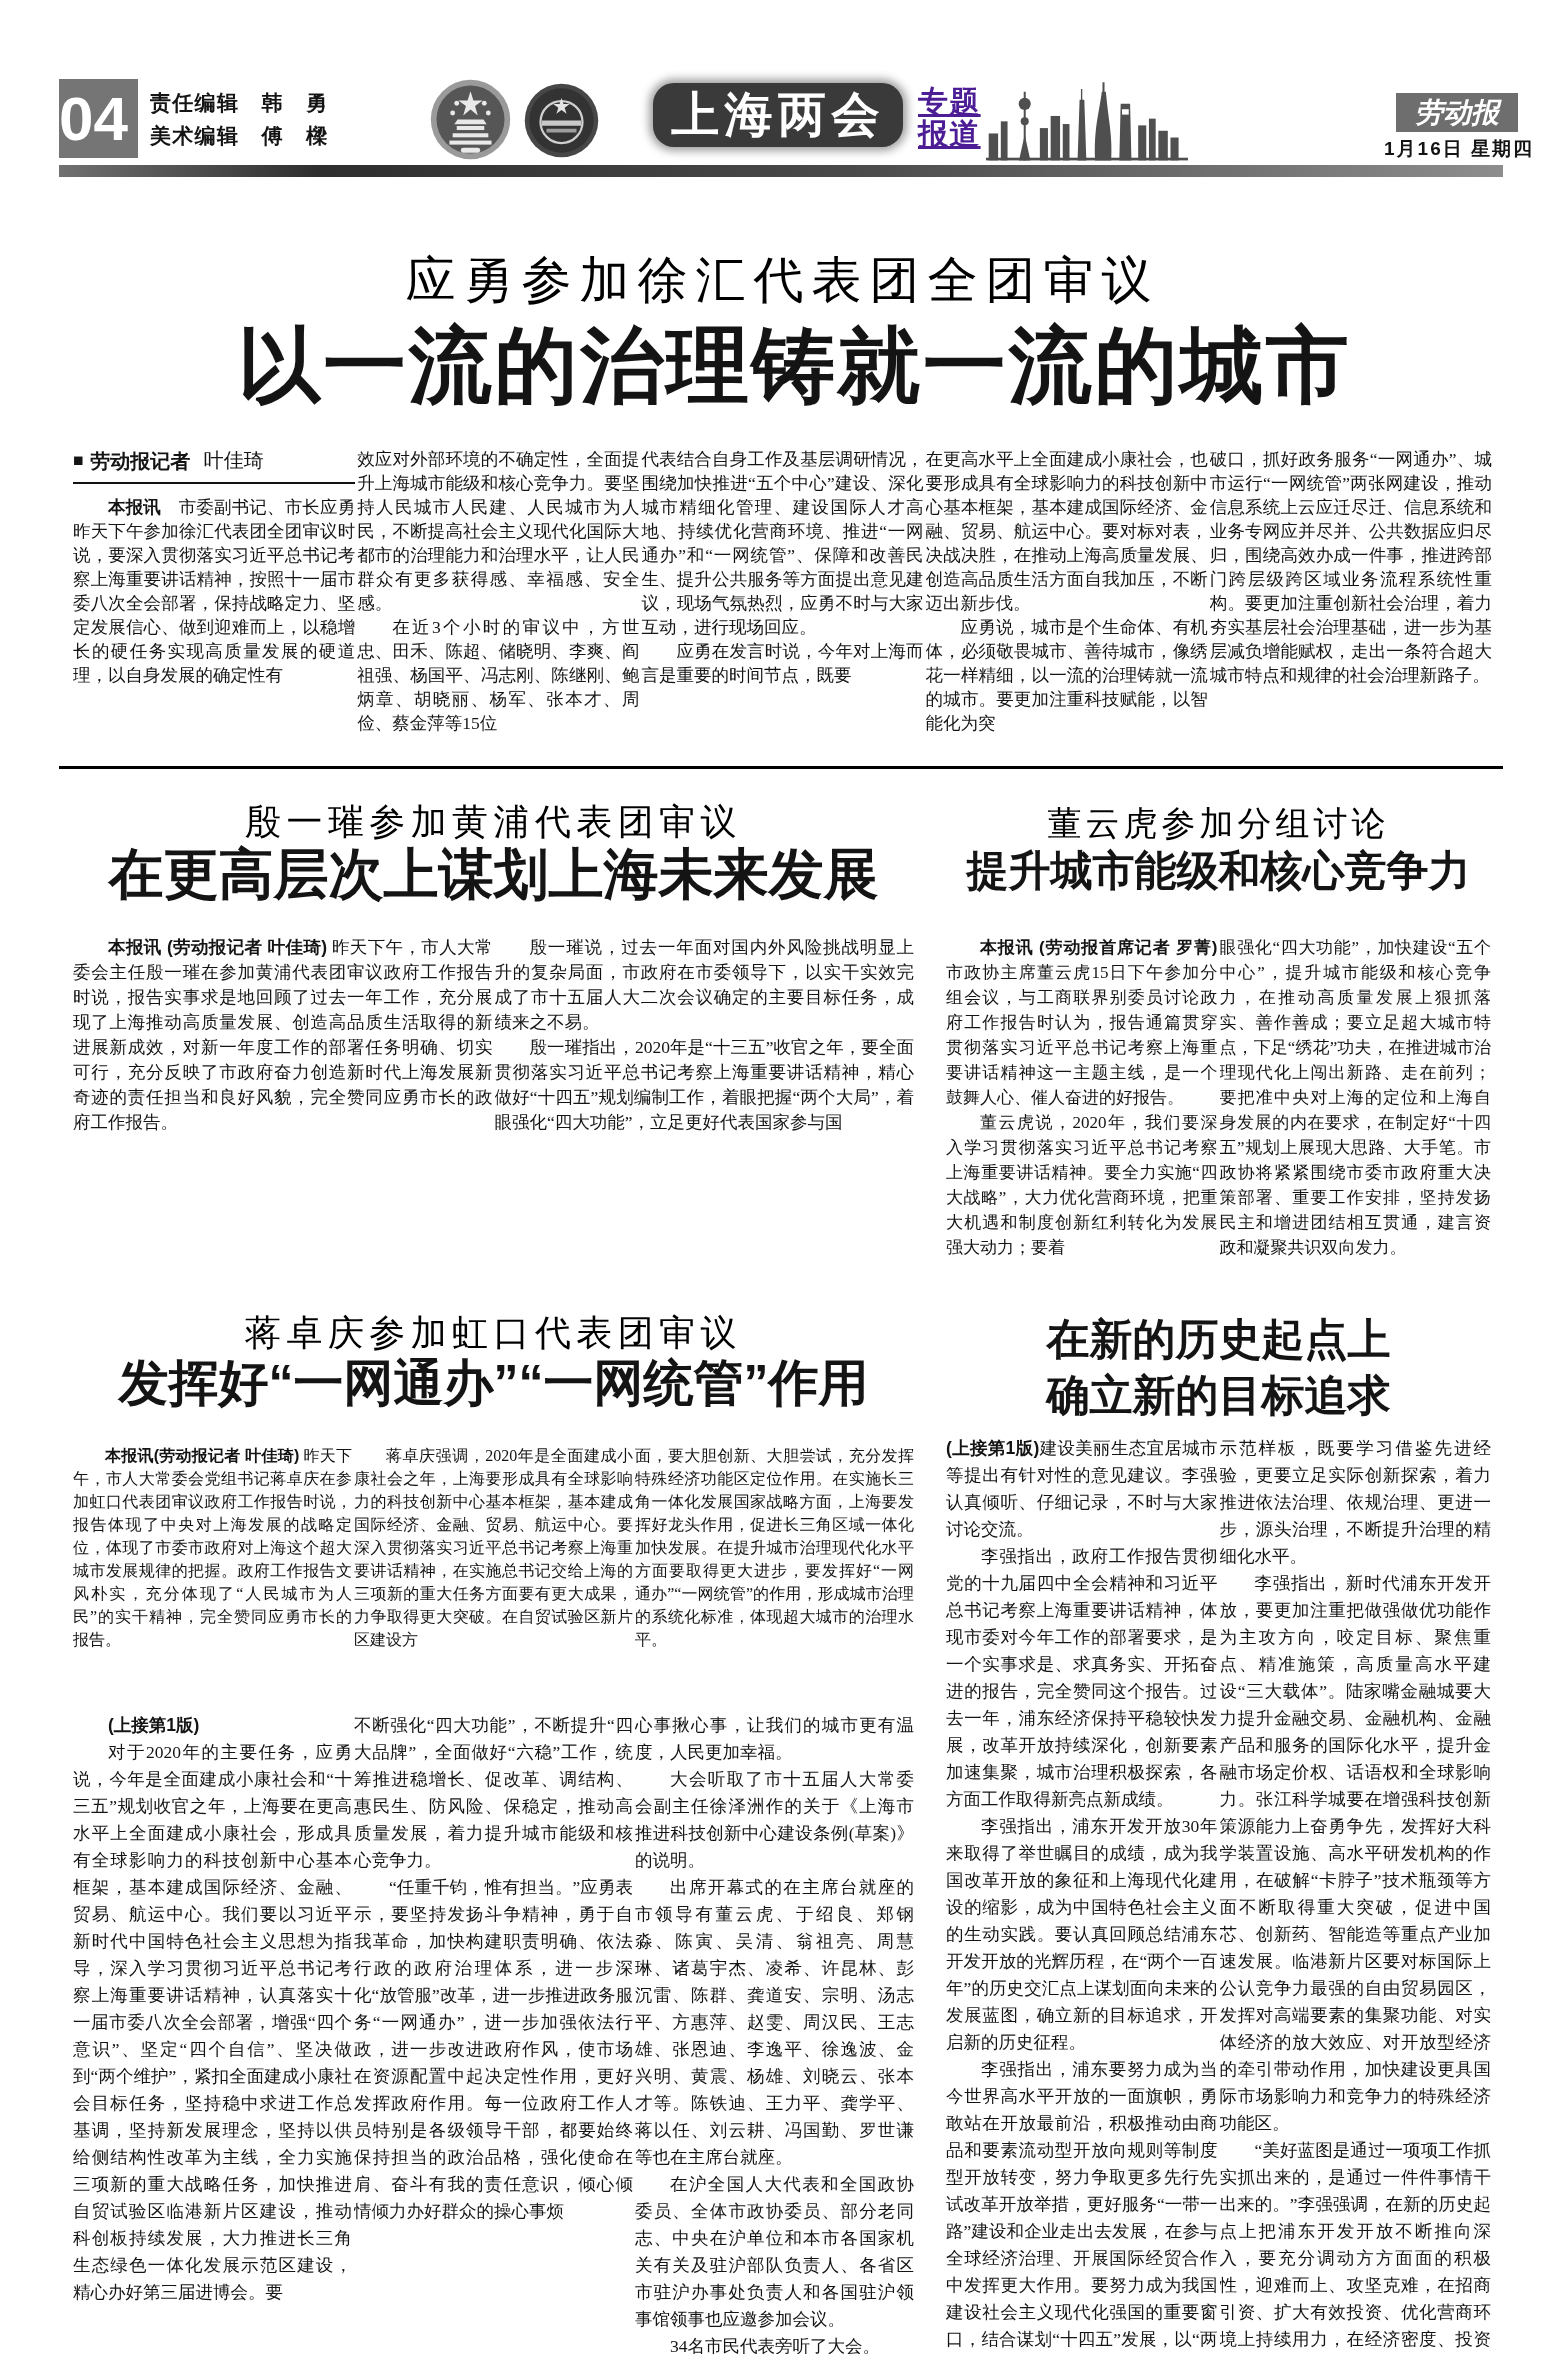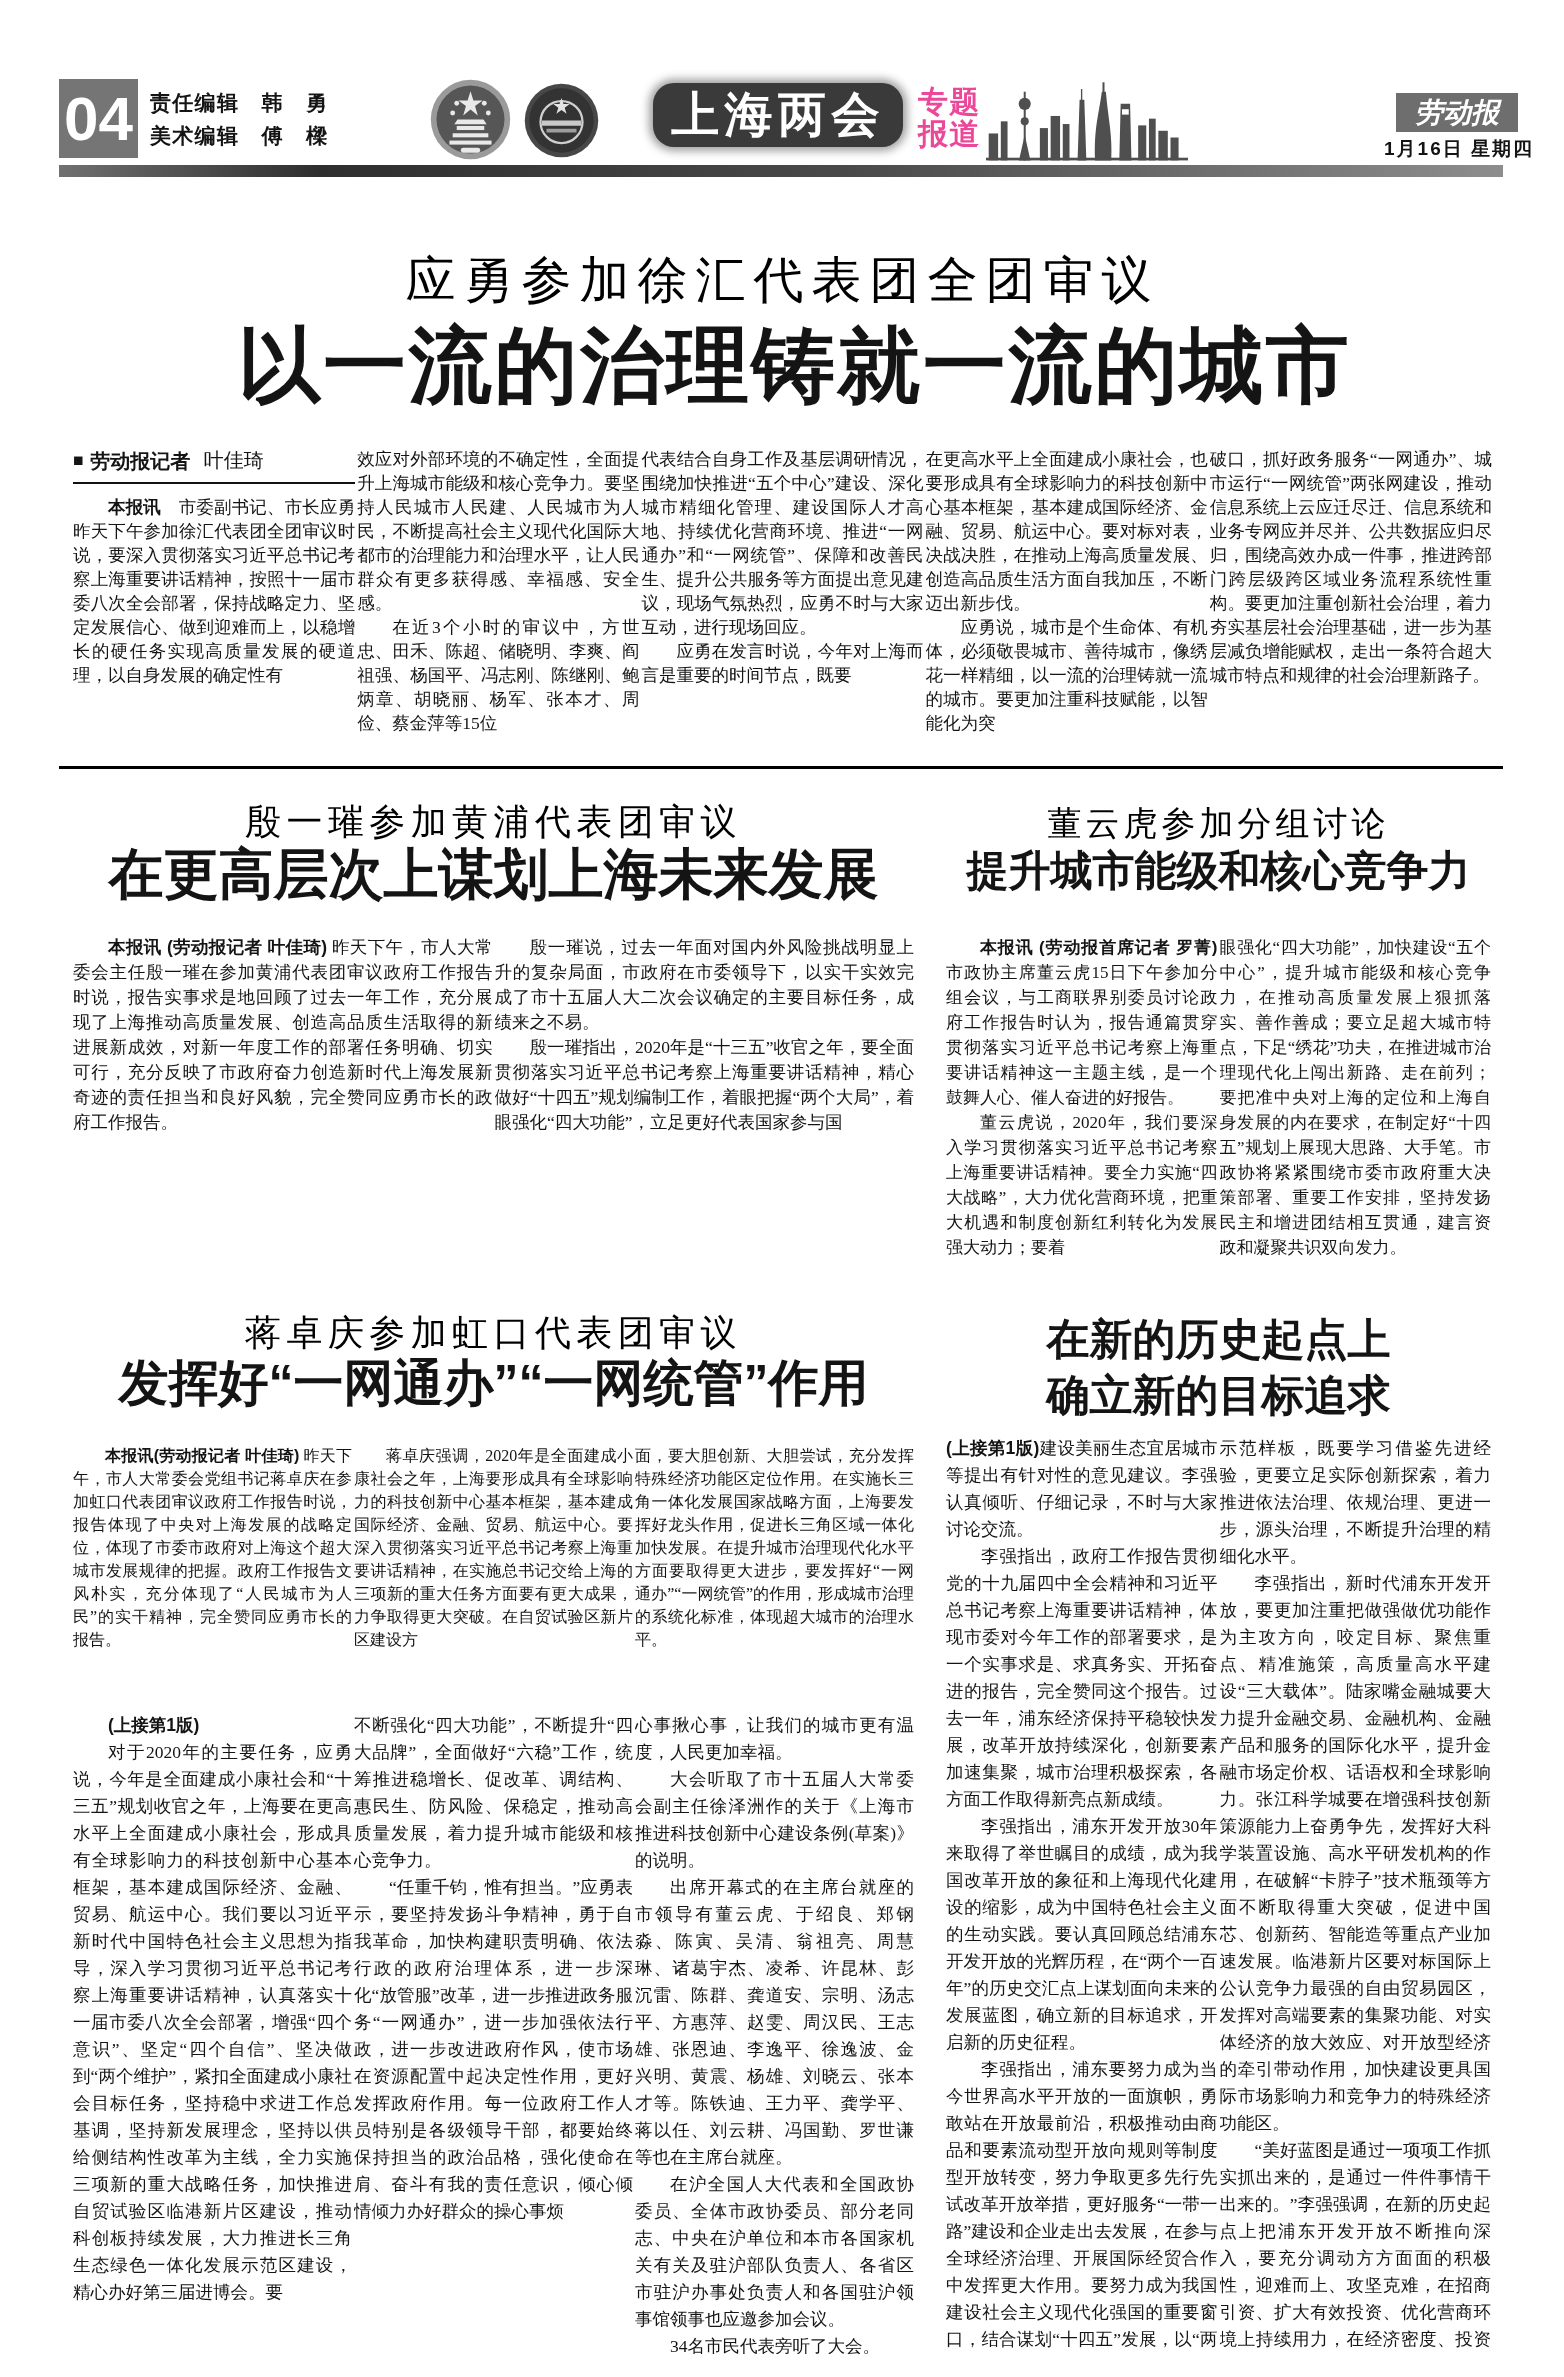--- a/index.html
+++ b/index.html
@@ -3,32 +3,32 @@
 <meta charset="utf-8">
 <style>
   html,body{margin:0;padding:0;}
   body{
     position:relative;width:1565px;height:2377px;background:var(--paper,#fff);
     font-family:"Liberation Serif","DejaVu Serif",serif;color:var(--ink,#141414);
     overflow:hidden;
   }
   
   #page-num{position:absolute;left:59px;top:79px;width:79px;height:79px;
-    background:var(--pn-bg,#757575);color:#fff;text-align:center;
+    background:var(--pn-bg,#757575);color:#fff;
     font:bold 62px/79px "Liberation Sans","DejaVu Sans",sans-serif;}
   #editors{position:absolute;left:150px;top:86px;
     font:bold 21px/33px "Liberation Sans","DejaVu Sans",sans-serif;letter-spacing:1.3px;}
   #emblem-national{position:absolute;left:430px;top:79px;width:81px;height:81px;}
   #emblem-cppcc{position:absolute;left:524px;top:83px;width:75px;height:75px;}
   #banner-box{position:absolute;left:653px;top:83px;width:250px;height:64px;
     background:var(--banner-bg,#3a3a3a);border-radius:21px;color:#fff;text-align:center;
     font:bold 48px/64px "Liberation Sans","DejaVu Sans",sans-serif;letter-spacing:5.4px;
     box-shadow:0 0 8px 4px rgba(45,45,45,.45);}
   #banner-sub{position:absolute;left:918px;top:86px;
-    font:bold 30px/32px "Liberation Sans","DejaVu Sans",sans-serif;letter-spacing:1.3px;color:#ec4899;}
+    font:bold 30px/32px "Liberation Sans","DejaVu Sans",sans-serif;letter-spacing:1.3px;color:#4c1d95;text-decoration:underline;}
   #skyline{position:absolute;left:986px;top:79px;width:202px;height:82px;}
   #masthead{position:absolute;left:1396px;top:93px;width:122px;height:39px;
     background:var(--mh-bg,#6e6e6e);color:#fff;text-align:center;
     font:bold italic 28px/39px "Liberation Serif","DejaVu Serif",serif;}
   #date{position:absolute;left:1384px;top:137px;
     font:bold 19px/23px "Liberation Sans","DejaVu Sans",sans-serif;letter-spacing:2px;}
   #header-bar{position:absolute;left:59px;top:165px;width:1444px;height:12px;
     background:linear-gradient(90deg,#707070,#2e2e2e 18%,#4a4a4a 55%,#8d8d8d);}
   
   .eyebrow{position:absolute;text-align:center;font-weight:400;color:#000;}

